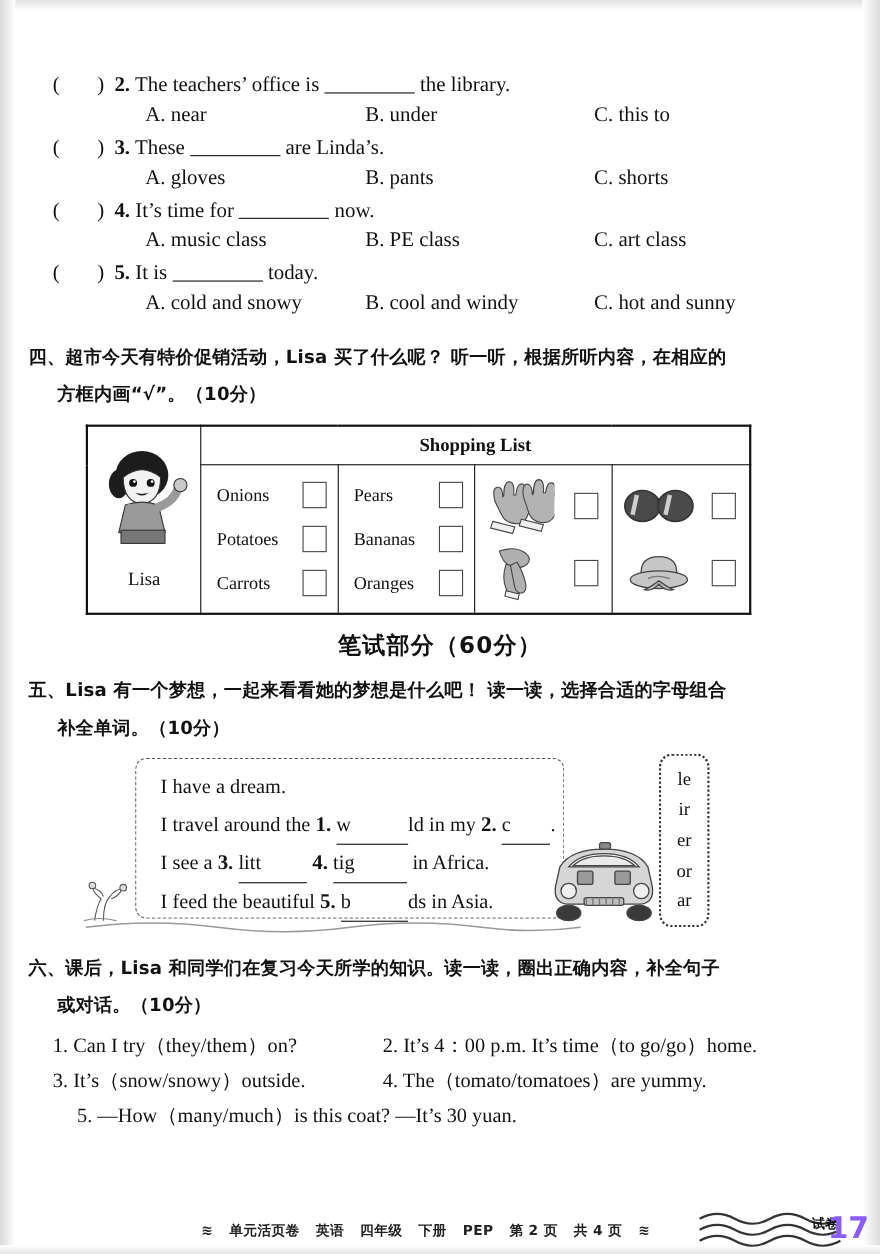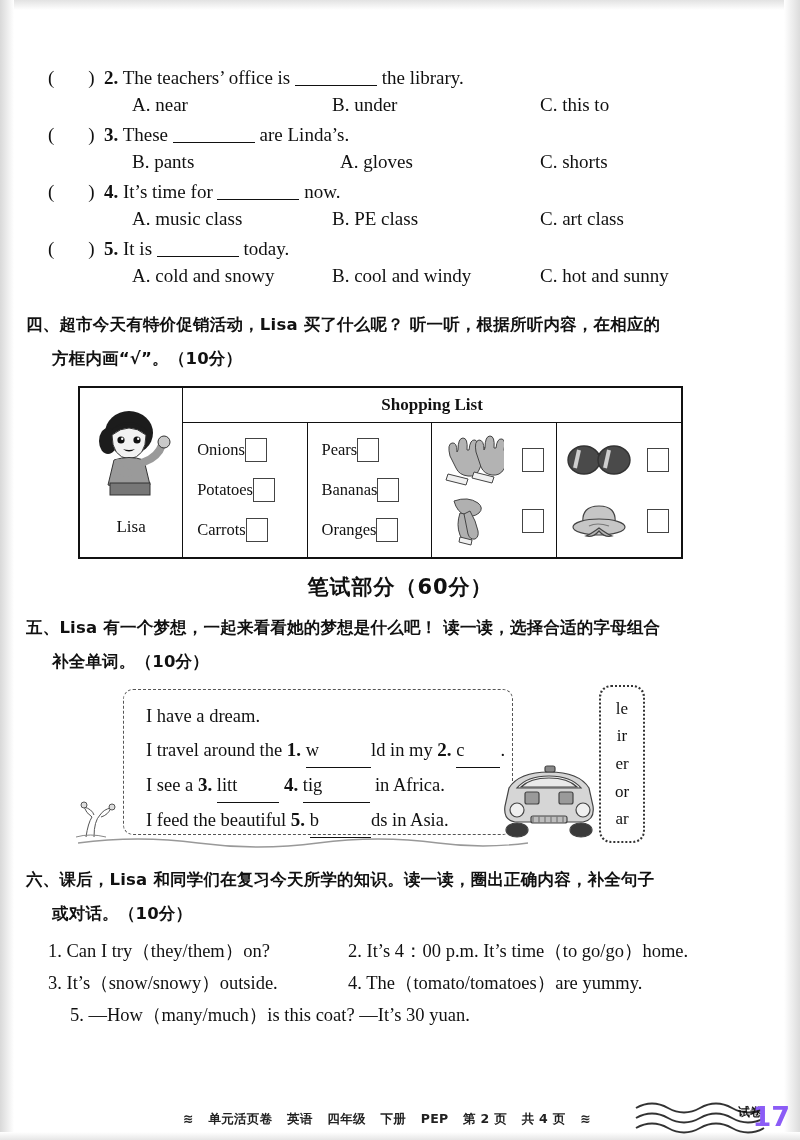--- a/index.html
+++ b/index.html
@@ -49,21 +49,21 @@
   .cn-instr .l2 { padding-left: 26px; display:block; }
 
   
   .table-wrap { padding: 10px 0 0 78px; }
   .sl-table { border-collapse: collapse; width: 605px; border:2px solid #111; }
   .sl-table td { border: 1.5px solid #111; vertical-align: middle; }
   .sl-title { text-align:center; font-weight:bold; font-size:17px; padding: 7px 0; }
   .lisa-cell { width: 105px; text-align:center; padding: 6px 4px 8px 4px; }
   .lisa-name { font-size: 17px; margin-top: 2px; }
   .word-cell { width: 128px; padding: 6px 10px 6px 14px; }
-  .wrow { display:flex; align-items:center; justify-content:flex-start; height: 40px; }
+  .wrow { display:flex; align-items:center; justify-content:space-between; height: 40px; }
   .wlabel { font-size: 16.5px; }
   .chk { width: 22px; height: 24px; border: 1.4px solid #444; background:#fff; }
   .pic-cell { width: 128px; padding: 6px 12px 6px 8px; }
   .prow { display:flex; align-items:center; justify-content:space-between; height: 61px; }
 
   
   .written-banner {
     text-align:center; font-family:"DejaVu Sans","Liberation Sans",sans-serif;
     font-weight:bold; font-size:21px; letter-spacing:1px;
     margin: 14px 0 10px 0;
@@ -146,22 +146,22 @@
         <span class="opt c">C. this to</span>
       </div>
 
       <div class="mc-q">
         <span class="paren"><span class="l">(</span>)</span><span class="qnum">3.</span>
         <span>These</span>
         <span class="blank-line" style="width:82px"></span>
         <span>are Linda’s.</span>
       </div>
       <div class="mc-opts">
+        <span class="opt a">A. gloves</span>
         <span class="opt b">B. pants</span>
-        <span class="opt a">A. gloves</span>
         <span class="opt c">C. shorts</span>
       </div>
 
       <div class="mc-q">
         <span class="paren"><span class="l">(</span>)</span><span class="qnum">4.</span>
         <span>It’s time for</span>
         <span class="blank-line" style="width:82px"></span>
         <span>now.</span>
       </div>
       <div class="mc-opts">

